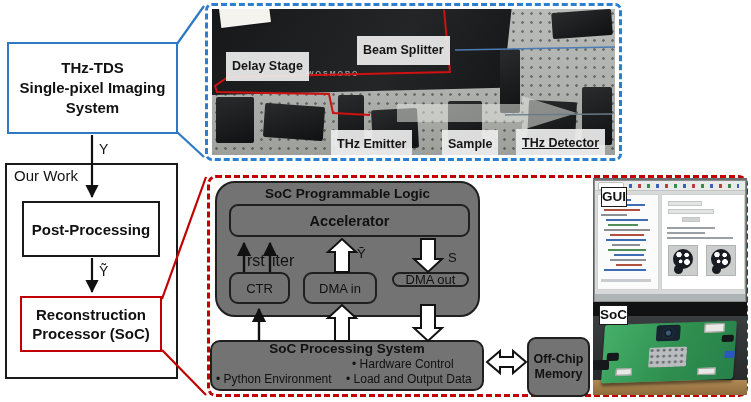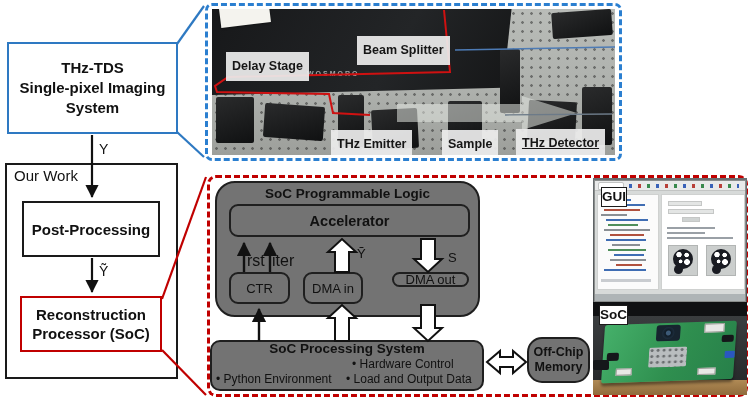--- a/index.html
+++ b/index.html
@@ -48,33 +48,33 @@
   
   .rbox { position:absolute; background:#737373; border:2.2px solid #1f1f1f; }
   .pl-box { left:215px; top:181px; width:265px; height:136px; border-radius:20px; }
   .pl-title { position:absolute; left:215px; top:186px; width:265px; text-align:center;
        font-size:13.5px; font-weight:bold; color:#111; }
   .acc-box { left:229px; top:204px; width:241px; height:33px; border-radius:9px;
        display:flex; align-items:center; justify-content:center; font-size:14.5px; font-weight:bold; color:#111; }
   .small-box { display:flex; align-items:center; justify-content:center; font-size:13px;
        font-weight:normal; border-radius:9px; color:#111; }
   .ctr-box { left:229px; top:272px; width:61px; height:32px; }
-  .dmain-box { left:303px; top:272px; width:60px; height:32px; }
+  .dmain-box { left:303px; top:272px; width:74px; height:32px; }
   .dmaout-box { left:392px; top:272px; width:77px; height:15px; }
   .sig-label { position:absolute; font-size:16px; color:#111; }
   .lab-rst { left:247px; top:252px; } .lab-iter { left:272px; top:252px; }
   .lab-ytilde { left:357px; top:246px; font-size:13px; } .lab-s { left:448px; top:250px; font-size:13px; }
   .ps-box { left:210px; top:340px; width:274px; height:51px; border-radius:10px; }
   .ps-title { position:absolute; left:210px; top:341px; width:274px; text-align:center;
        font-size:13.5px; font-weight:bold; color:#111; }
   .bullet { position:absolute; font-size:12px; color:#111; white-space:nowrap; }
   .bullet::before { content:"•  "; }
   .b1 { left:216px; top:357px; } .b2 { left:352px; top:357px; }
   .b3 { left:216px; top:372px; } .b4 { left:346px; top:372px; }
-  .offchip-box { left:527px; top:337px; width:63px; height:46px; border-radius:15px;
+  .offchip-box { left:527px; top:337px; width:63px; height:60px; border-radius:9px;
        display:flex; align-items:center; justify-content:center; text-align:center;
        font-size:12.5px; font-weight:bold; line-height:15px; color:#111; white-space:pre-line; }
 
   
   .photo-right { position:absolute; left:593px; top:178px; width:154px; height:217px; overflow:hidden;
        background:linear-gradient(180deg,#6a6f72 0%,#4c5052 60%,#2c2e30 100%); }
   .screen { position:absolute; left:1px; top:2px; width:152px; height:122px; background:#d7dad9;
        border:1px solid #8a8d8c; }
   .browser-bar { position:absolute; left:0; top:0; width:100%; height:10px; background:#e9eaea;
        border-bottom:1px solid #c2c4c3; }

